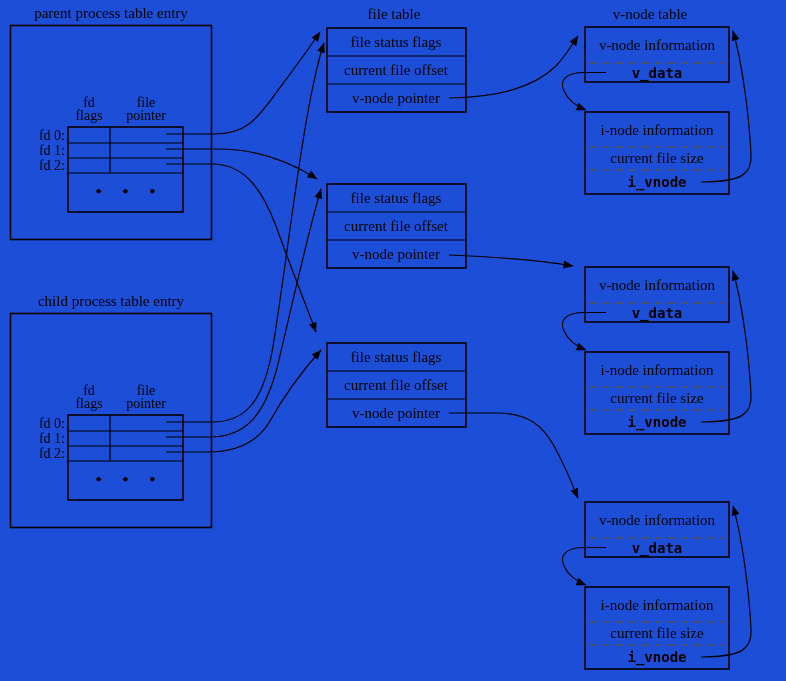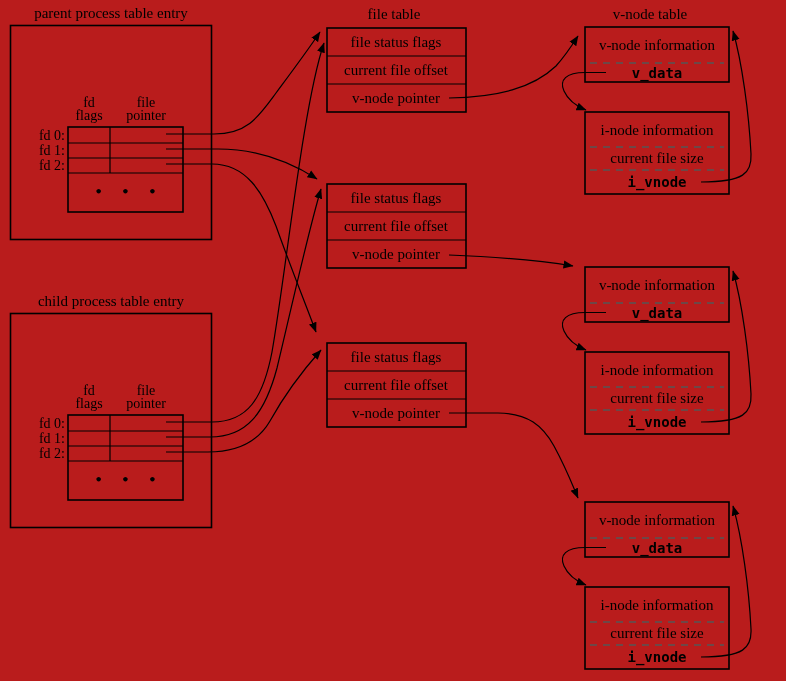--- a/index.html
+++ b/index.html
@@ -1,16 +1,16 @@
 <!DOCTYPE html>
 <html><head>
 <meta charset="utf-8">
 <style>
   html,body { margin:0; padding:0; background:#ffffff; }
-  .stage { position:relative; width:786px; height:681px; background:#b91c1c;
+  .stage { position:relative; width:786px; height:681px; background:#1d4ed8;
            font-family:"Liberation Serif","DejaVu Serif",serif; }
   svg { display:block; }
   .t    { font-family:"Liberation Serif","DejaVu Serif",serif; font-size:15px; fill:#000; }
   .sm   { font-family:"Liberation Serif","DejaVu Serif",serif; font-size:14px; fill:#000; }
   .mono { font-family:"DejaVu Sans Mono","Liberation Mono",monospace; font-size:14px; font-weight:700; fill:#000; }
   .dots { font-family:"DejaVu Sans","Liberation Sans",sans-serif; font-size:13px; font-weight:700; letter-spacing:7px; fill:#000; }
   .box  { fill:none; stroke:#000; stroke-width:1.6; }
   .ln   { stroke:#000; stroke-width:1.2; fill:none; }
   .dash { stroke:#555; stroke-width:1.5; stroke-dasharray:7 6; fill:none; }
   .ar   { stroke:#000; stroke-width:1.2; fill:none; marker-end:url(#ah); }

